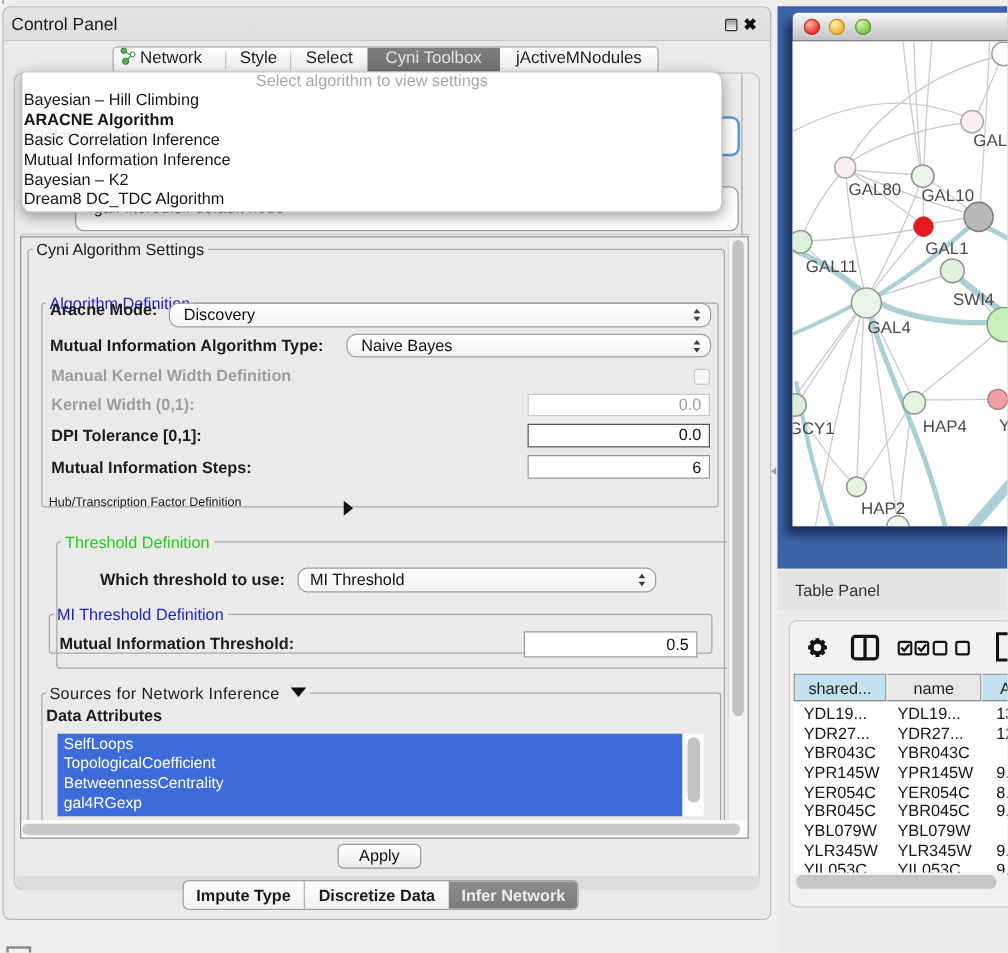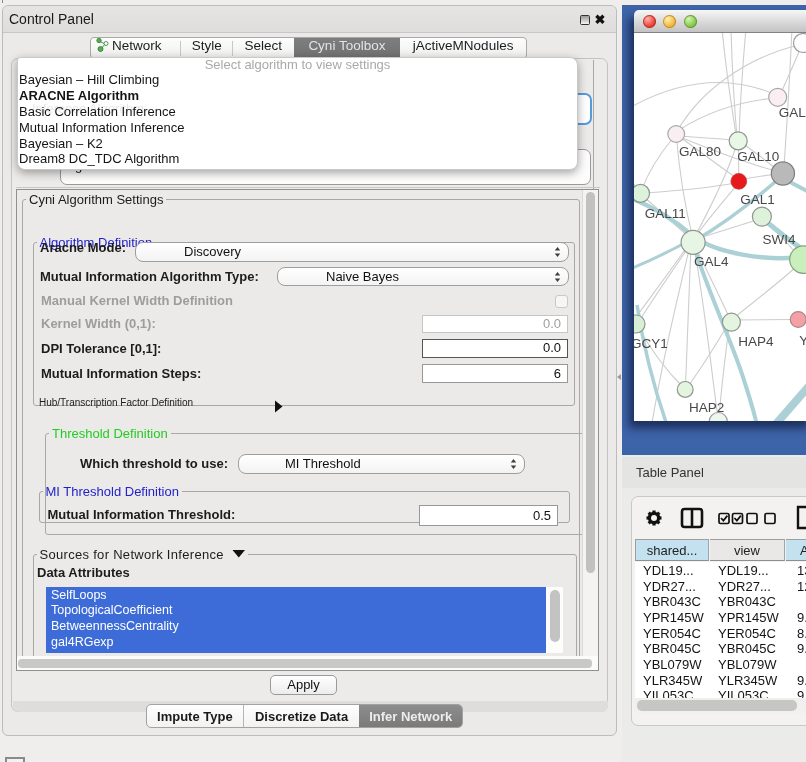--- a/index.html
+++ b/index.html
@@ -54,21 +54,21 @@
   .lg-black { color:#1c1c1c; }
   .lg-blue  { color:#2222cc; }
   .lg-green { color:#22cc22; }
 
   .blab { position:absolute; font-size:13px; font-weight:bold; color:#1c1c1c; white-space:nowrap; }
   .glab { position:absolute; font-size:13px; font-weight:bold; color:#9d9d9d; white-space:nowrap; }
   .rlab { position:absolute; font-size:10px; color:#1c1c1c; white-space:nowrap; }
 
   .combo { position:absolute; background:linear-gradient(#ffffff,#f3f3f3); border:1px solid #9e9e9e;
            border-radius:8px; font-size:13px; color:#111; }
-  .combo span { position:absolute; left:11px; top:50%; transform:translateY(-56%);margin-left:37px; }
+  .combo span { position:absolute; left:11px; top:50%; transform:translateY(-56%); }
   .carrows { position:absolute; right:7px; top:50%; transform:translateY(-50%); }
 
   .tinput { position:absolute; background:#fff; border:1px solid #989898; font-size:13px; color:#111;
             text-align:right; padding-right:6px; }
   .tinput.dpi { border:1.5px solid #555; }
   .tinput.dis { border:1px solid #c6c6c6; color:#a0a0a0; }
 
   
   #attrlist { position:absolute; left:28.5px; top:396.5px; width:500px; height:66px; background:#3d6cd9;
               color:#fff; font-size:12.5px; overflow:hidden; }
@@ -358,21 +358,21 @@
         <rect x="87" y="16.5" width="10" height="10" rx="1.5"></rect>
         <rect x="100.5" y="16.5" width="10" height="10" rx="1.5"></rect>
         <path d="M 89 21 l 2.4 2.6 l 4 -5"></path>
         <path d="M 102.5 21 l 2.4 2.6 l 4 -5"></path>
         <rect x="115" y="16.5" width="10" height="10" rx="1.5"></rect>
         <rect x="133" y="16.5" width="10" height="10" rx="1.5"></rect>
       </g>
       <path d="M 166 10 h 9 l 5 5 v 16 h -14 z" fill="none" stroke="#111" stroke-width="2.4"></path>
     </svg>
     <div class="thead" style="left:3px;  width:74px; background:#c3e1ef; border-left:1px solid #9e9e9e; border-right:1px solid #9aa7ad;">shared...</div>
-    <div class="thead" style="left:78px; width:75px; background:#e9e8e7; border-right:1px solid #9aa7ad;">view</div>
+    <div class="thead" style="left:78px; width:75px; background:#e9e8e7; border-right:1px solid #9aa7ad;">name</div>
     <div class="thead" style="left:154px; width:44px; background:#c3e1ef; text-align:left; padding-left:14px;">A</div>
     <div class="abs" style="left:3px; top:65px; width:195px; height:138px; background:#fff;"></div>
     <div class="tcell" style="left:11px; top:66px;">YDL19...<br>YDR27...<br>YBR043C<br>YPR145W<br>YER054C<br>YBR045C<br>YBL079W<br>YLR345W<br>YIL053C</div>
     <div class="tcell" style="left:86px; top:66px;">YDL19...<br>YDR27...<br>YBR043C<br>YPR145W<br>YER054C<br>YBR045C<br>YBL079W<br>YLR345W<br>YIL053C</div>
     <div class="tcell" style="left:165px; top:66px;">13<br>12<br>&nbsp;<br>9.<br>8.<br>9.<br>&nbsp;<br>9.<br>9.</div>
     <div class="abs" style="left:2px; top:201px; width:196px; height:15px; background:#f1f0ef; border-radius:0 0 5px 5px;">
       <div class="abs" style="left:3px; top:2px; width:160px; height:10.5px; background:#c6c6c5; border-radius:5px;"></div>
     </div>
   </div>
 </div>

